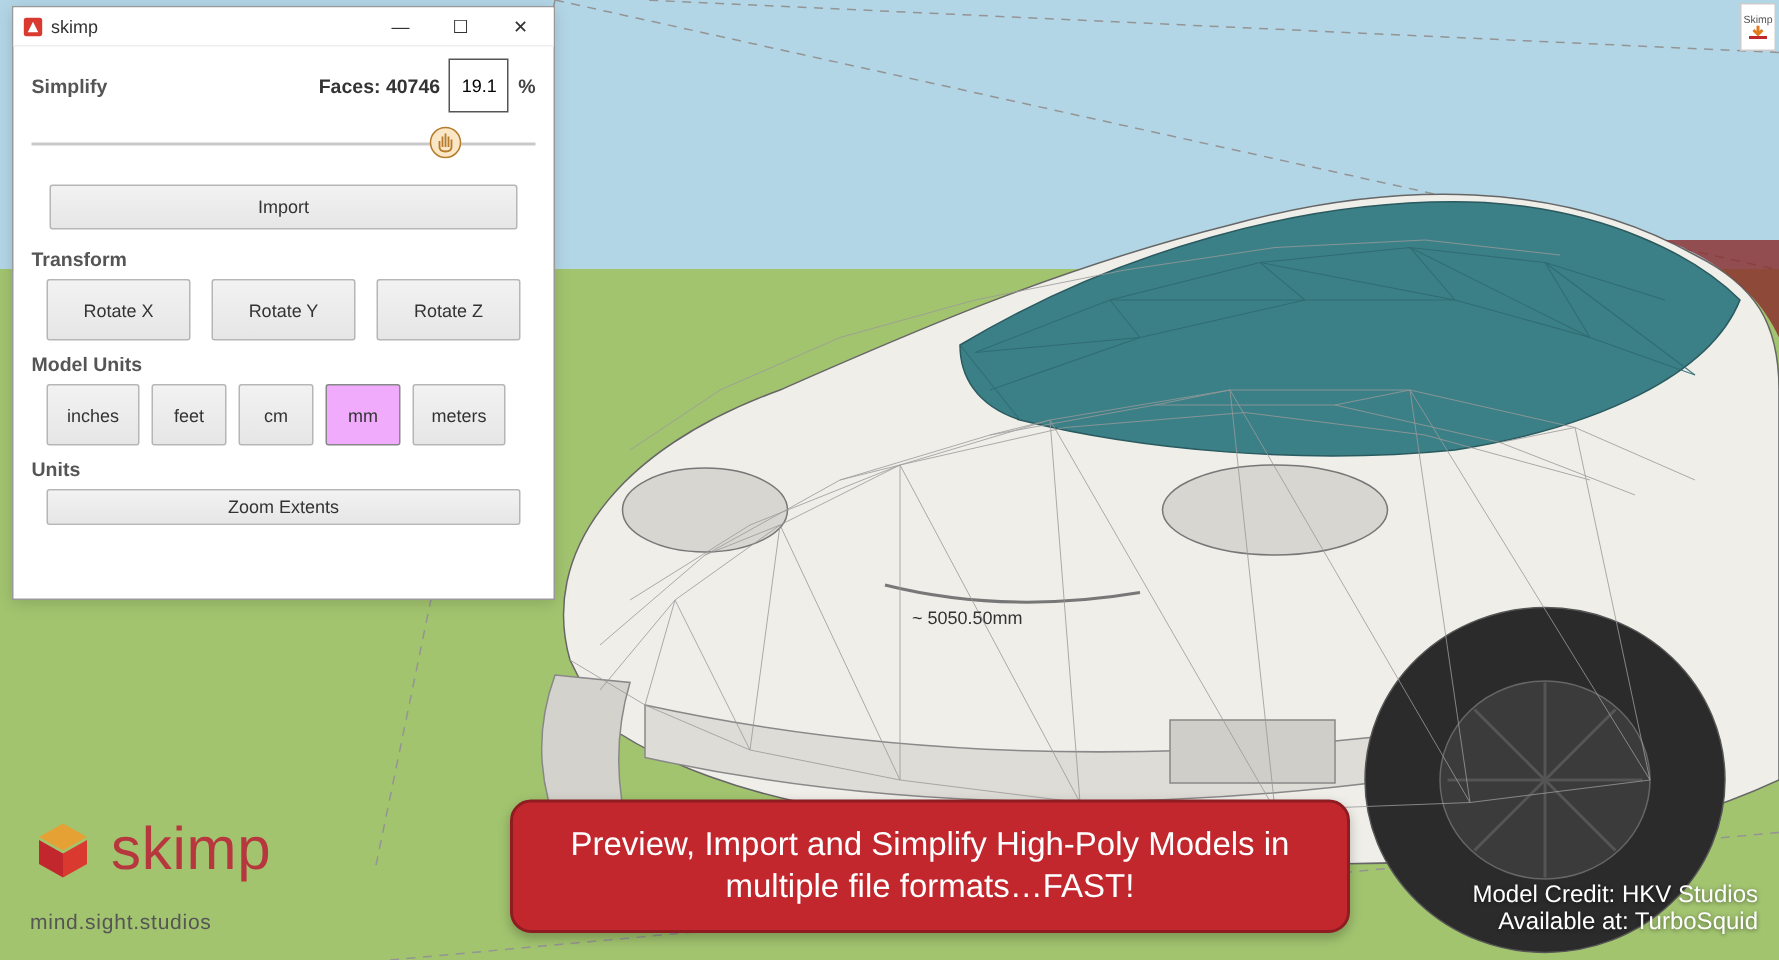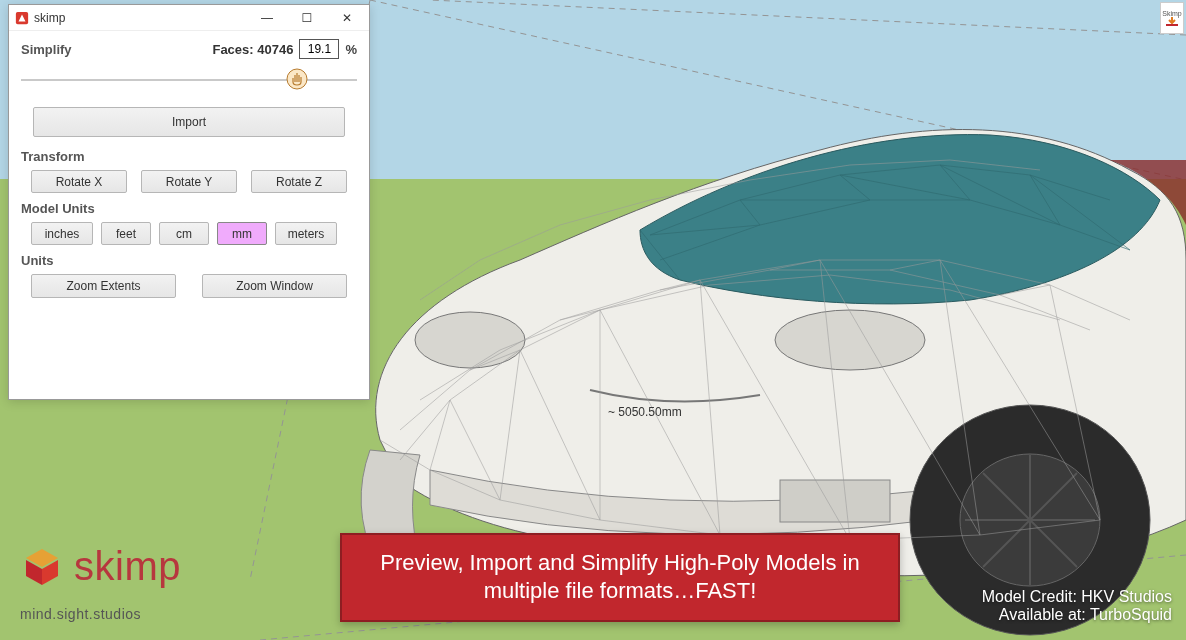--- a/index.html
+++ b/index.html
@@ -23,56 +23,56 @@
   .titlebar .t-title { flex: 1; display: flex; align-items: center; gap: 5px; }
   .titlebar .t-icon { width: 14px; height: 14px; display:inline-block; }
   .wbtn { width: 40px; height: 24px; display:flex; align-items:center; justify-content:center; color:#333; font-size:12px; }
 
   .row { padding: 8px 12px 0 12px; font-size: 13px; color: #444; }
   .row.section { font-weight: 600; color:#555; }
   .simplify-row { display:flex; align-items:center; gap:6px; }
   .simplify-row .label { flex:0 0 auto; font-weight:600; color:#555; }
   .simplify-row .faces { margin-left:auto; font-weight:600; color:#333; }
   .simplify-row .pct {
-    width: 40px; height: 20px; border:1px solid #555; text-align:center; font-size:12px;
+    width: 40px; height: 36px; border:1px solid #555; text-align:center; font-size:12px;
   }
   .simplify-row .pct-sign { font-weight:600; }
 
   .slider-wrap { position: relative; padding: 0 12px; margin-top: 10px; height: 26px; }
   .slider-line { position:absolute; left:12px; right:12px; top: 10px; height:2px; background:#c9c9c9; }
   .cursor-hand {
     position:absolute; top: -2px; width: 24px; height:24px; pointer-events: none;
   }
   .btn {
     display:inline-flex; align-items:center; justify-content:center;
     border:1px solid #b6b6b6; background: linear-gradient(#f2f2f2,#e6e6e6);
     font-size: 12px; color:#333; border-radius:2px; cursor:pointer;
   }
   .btn.selected { background:#f0abfc; border-color:#888; }
 
   .import { width: calc(100% - 48px); height: 30px; margin: 12px 24px 4px 24px; }
 
   .btn-row { display:flex; gap: 14px; padding: 6px 22px 0 22px; }
-  .btn-row .btn { height: 23px; }
+  .btn-row .btn { height: 41px; }
   .three > .btn { flex:1; }
   .units { gap: 8px; }
   .units .btn { width: 50px; }
   .units .btn.wide { width: 62px; }
   .view-row { gap: 26px; }
   .view-row .btn { flex:1; height:24px; }
 
   
   .dim-label {
     position:absolute; color:#333; font-size:12px;
   }
 
   
   .banner {
     position:absolute; left: 340px; bottom: 18px; width: 560px;
-    background: #c1272d; color:#fff; border-radius: 0; padding: 14px 22px;
+    background: #c1272d; color:#fff; border-radius: 14px; padding: 14px 22px;
     text-align:center; font-size: 22px; line-height: 1.3; border:2px solid #8e1d22;
     box-shadow: 0 3px 8px rgba(0,0,0,.25);
   }
 
   
   .brand {
     position:absolute; left: 20px; bottom: 18px; color:#3a3a3a;
   }
   .brand .name { font-size: 40px; color:#b7373e; font-weight: 400; letter-spacing: .5px; display:flex; align-items:center; gap:10px; }
   .brand .tag { font-size: 14px; color:#555; margin-top: 17px; letter-spacing: .5px; }
@@ -242,21 +242,20 @@
     <button class="btn wide">inches</button>
     <button class="btn">feet</button>
     <button class="btn">cm</button>
     <button class="btn selected">mm</button>
     <button class="btn wide">meters</button>
   </div>
 
   <div class="row section">Units</div>
   <div class="btn-row view-row">
     <button class="btn">Zoom Extents</button>
-    <button class="btn">Zoom Window</button>
   </div>
 </div>
 
 <div class="banner">
   <span>Preview, Import and Simplify High-Poly Models in multiple file formats…FAST!</span>
 </div>
 
 <div class="brand">
   <div class="name">
     <svg width="44" height="44" viewBox="0 0 44 44">

